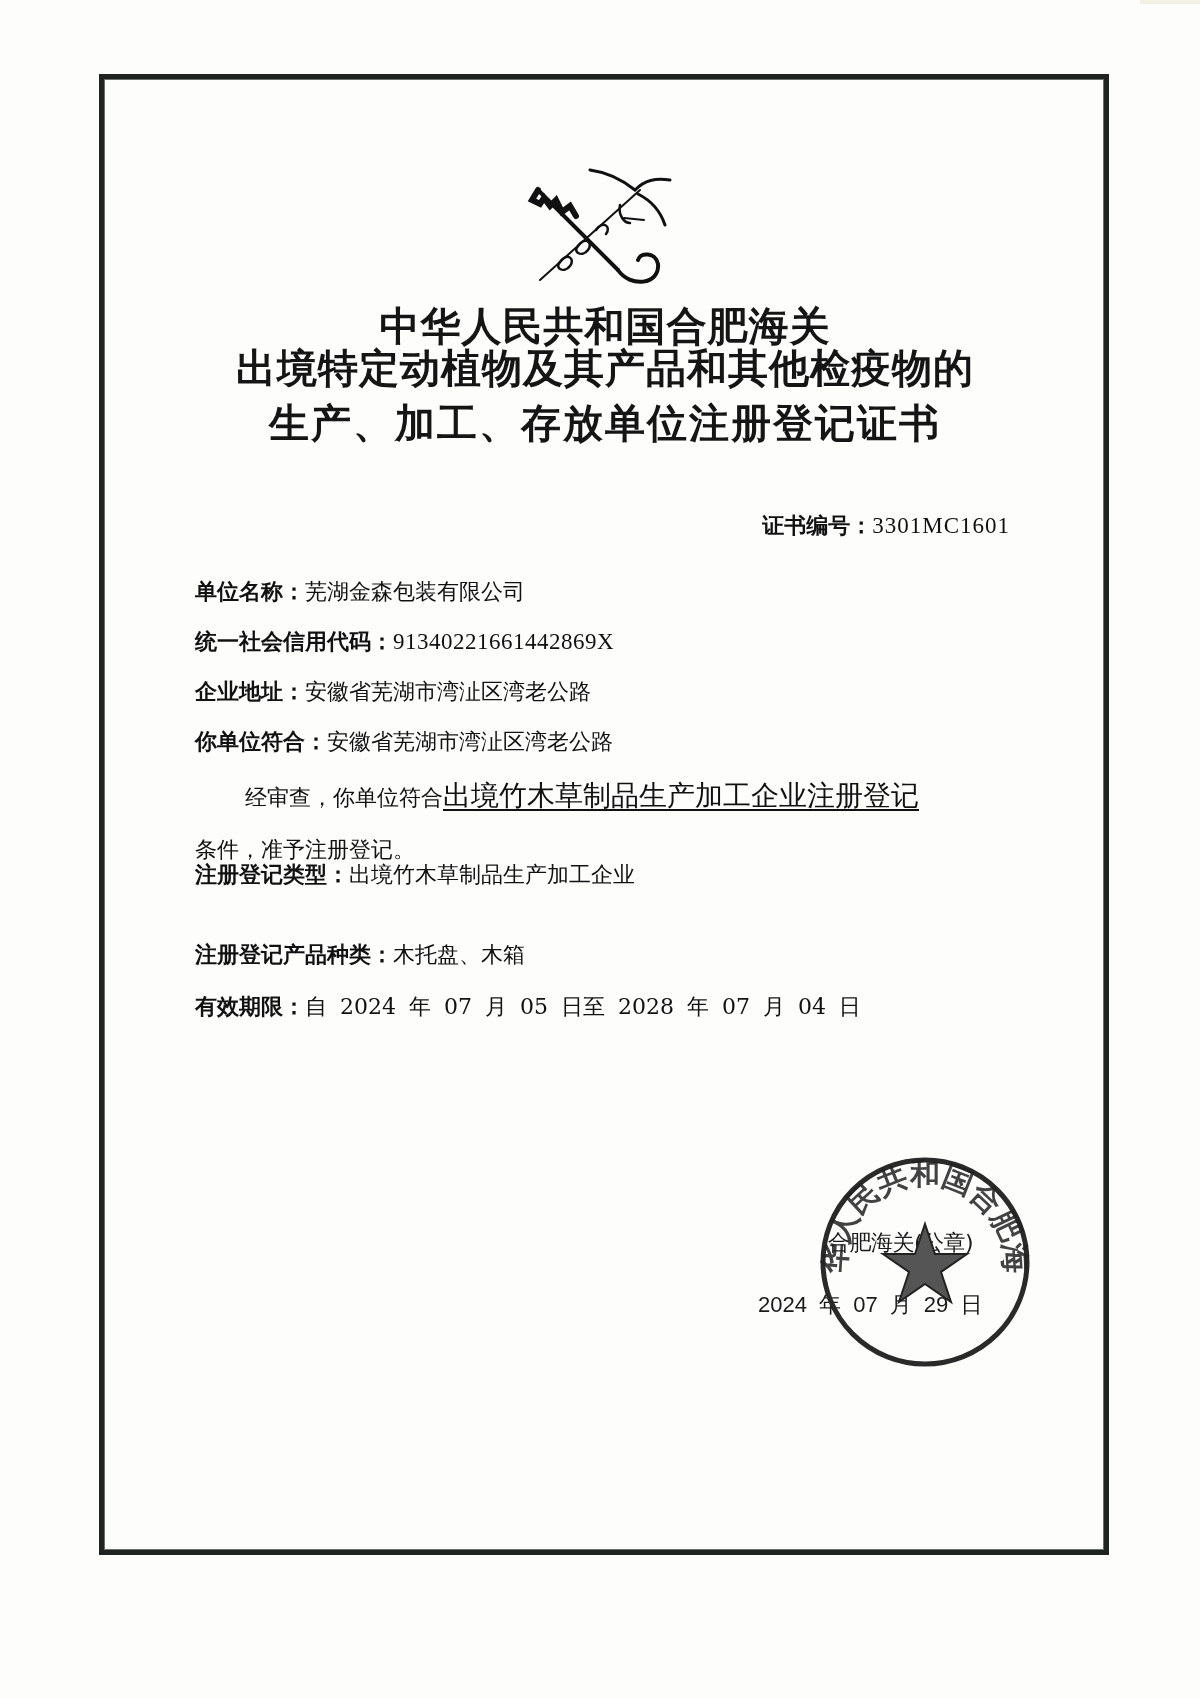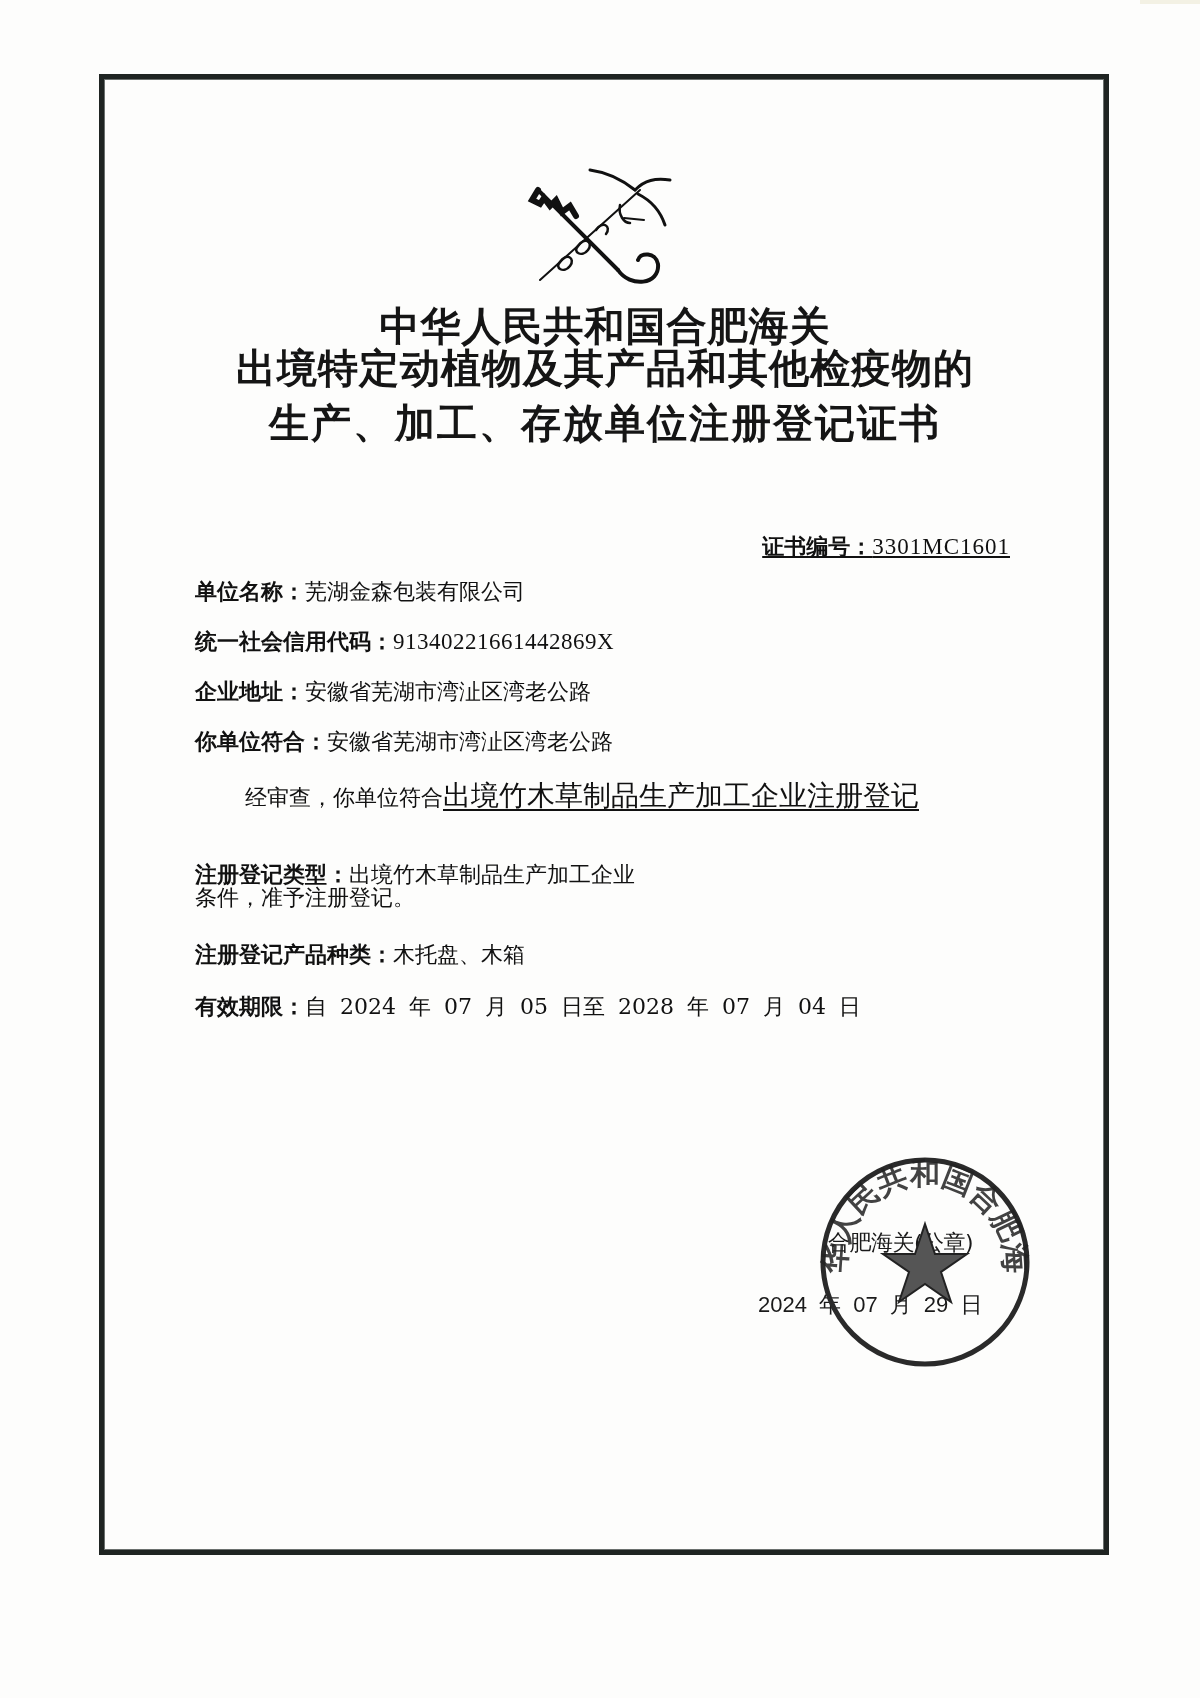--- a/index.html
+++ b/index.html
@@ -17,42 +17,41 @@
   .emblem { position: absolute; left: 520px; top: 160px; width: 160px; height: 135px; }
   .title {
     position: absolute; left: 100px; width: 1010px; text-align: center;
     font-family: "DejaVu Serif", serif; font-weight: bold; font-size: 40px;
     letter-spacing: 1px; line-height: 46px; color: #151515;
   }
   .t1 { top: 303px; }
   .t2 { top: 345px; }
   .t3 { top: 400px; letter-spacing: 2px; }
   .certno {
-    position: absolute; top: 532px; right: 190px; font-size: 22px;
+    position: absolute; top: 511px; right: 190px; font-size: 22px;
     font-family: "DejaVu Sans", sans-serif;
-    text-decoration: underline;
   }
   .certno .lbl { font-weight: bold; }
   .certno .val { font-family: "Liberation Serif", "DejaVu Serif", serif; font-size: 23px; letter-spacing: 1px; }
   .row {
     position: absolute; left: 195px; font-size: 22px; line-height: 30px;
     white-space: nowrap; font-family: "DejaVu Sans", sans-serif;
   }
   .row .lbl { font-weight: bold; text-align: right; }
   .row .val { font-family: "DejaVu Serif", serif; margin-top: 48px; }
   .row .code { font-family: "Liberation Serif", serif; font-size: 23px; letter-spacing: 0.5px; }
   .para {
     position: absolute; left: 245px; top: 780px; font-size: 22px; line-height: 32px;
     white-space: nowrap; font-family: "DejaVu Serif", serif;
   }
   .para .uline {
     font-family: "DejaVu Sans", sans-serif; font-size: 28px;
     text-decoration: underline; text-decoration-thickness: 2px; text-underline-offset: 4px;
   }
-  .para2 { position: absolute; left: 195px; top: 835px; font-size: 22px; font-family: "DejaVu Serif", serif; margin-top: 48px; }
+  .para2 { position: absolute; left: 195px; top: 835px; font-size: 22px; font-family: "DejaVu Serif", serif; }
   .validity .val { font-family: "DejaVu Serif", serif; word-spacing: 6px; }
   .stamp { position: absolute; left: 815px; top: 1152px; width: 220px; height: 220px; }
   .sign {
     position: absolute; left: 828px; top: 1228px; font-size: 22px;
     font-family: "DejaVu Sans", sans-serif; color: #1a1a1a; letter-spacing: -0.5px;
   }
   .sign-date {
     position: absolute; left: 758px; top: 1290px; font-size: 22px;
     font-family: "Liberation Sans", sans-serif; color: #1a1a1a; word-spacing: 6px;
   }

